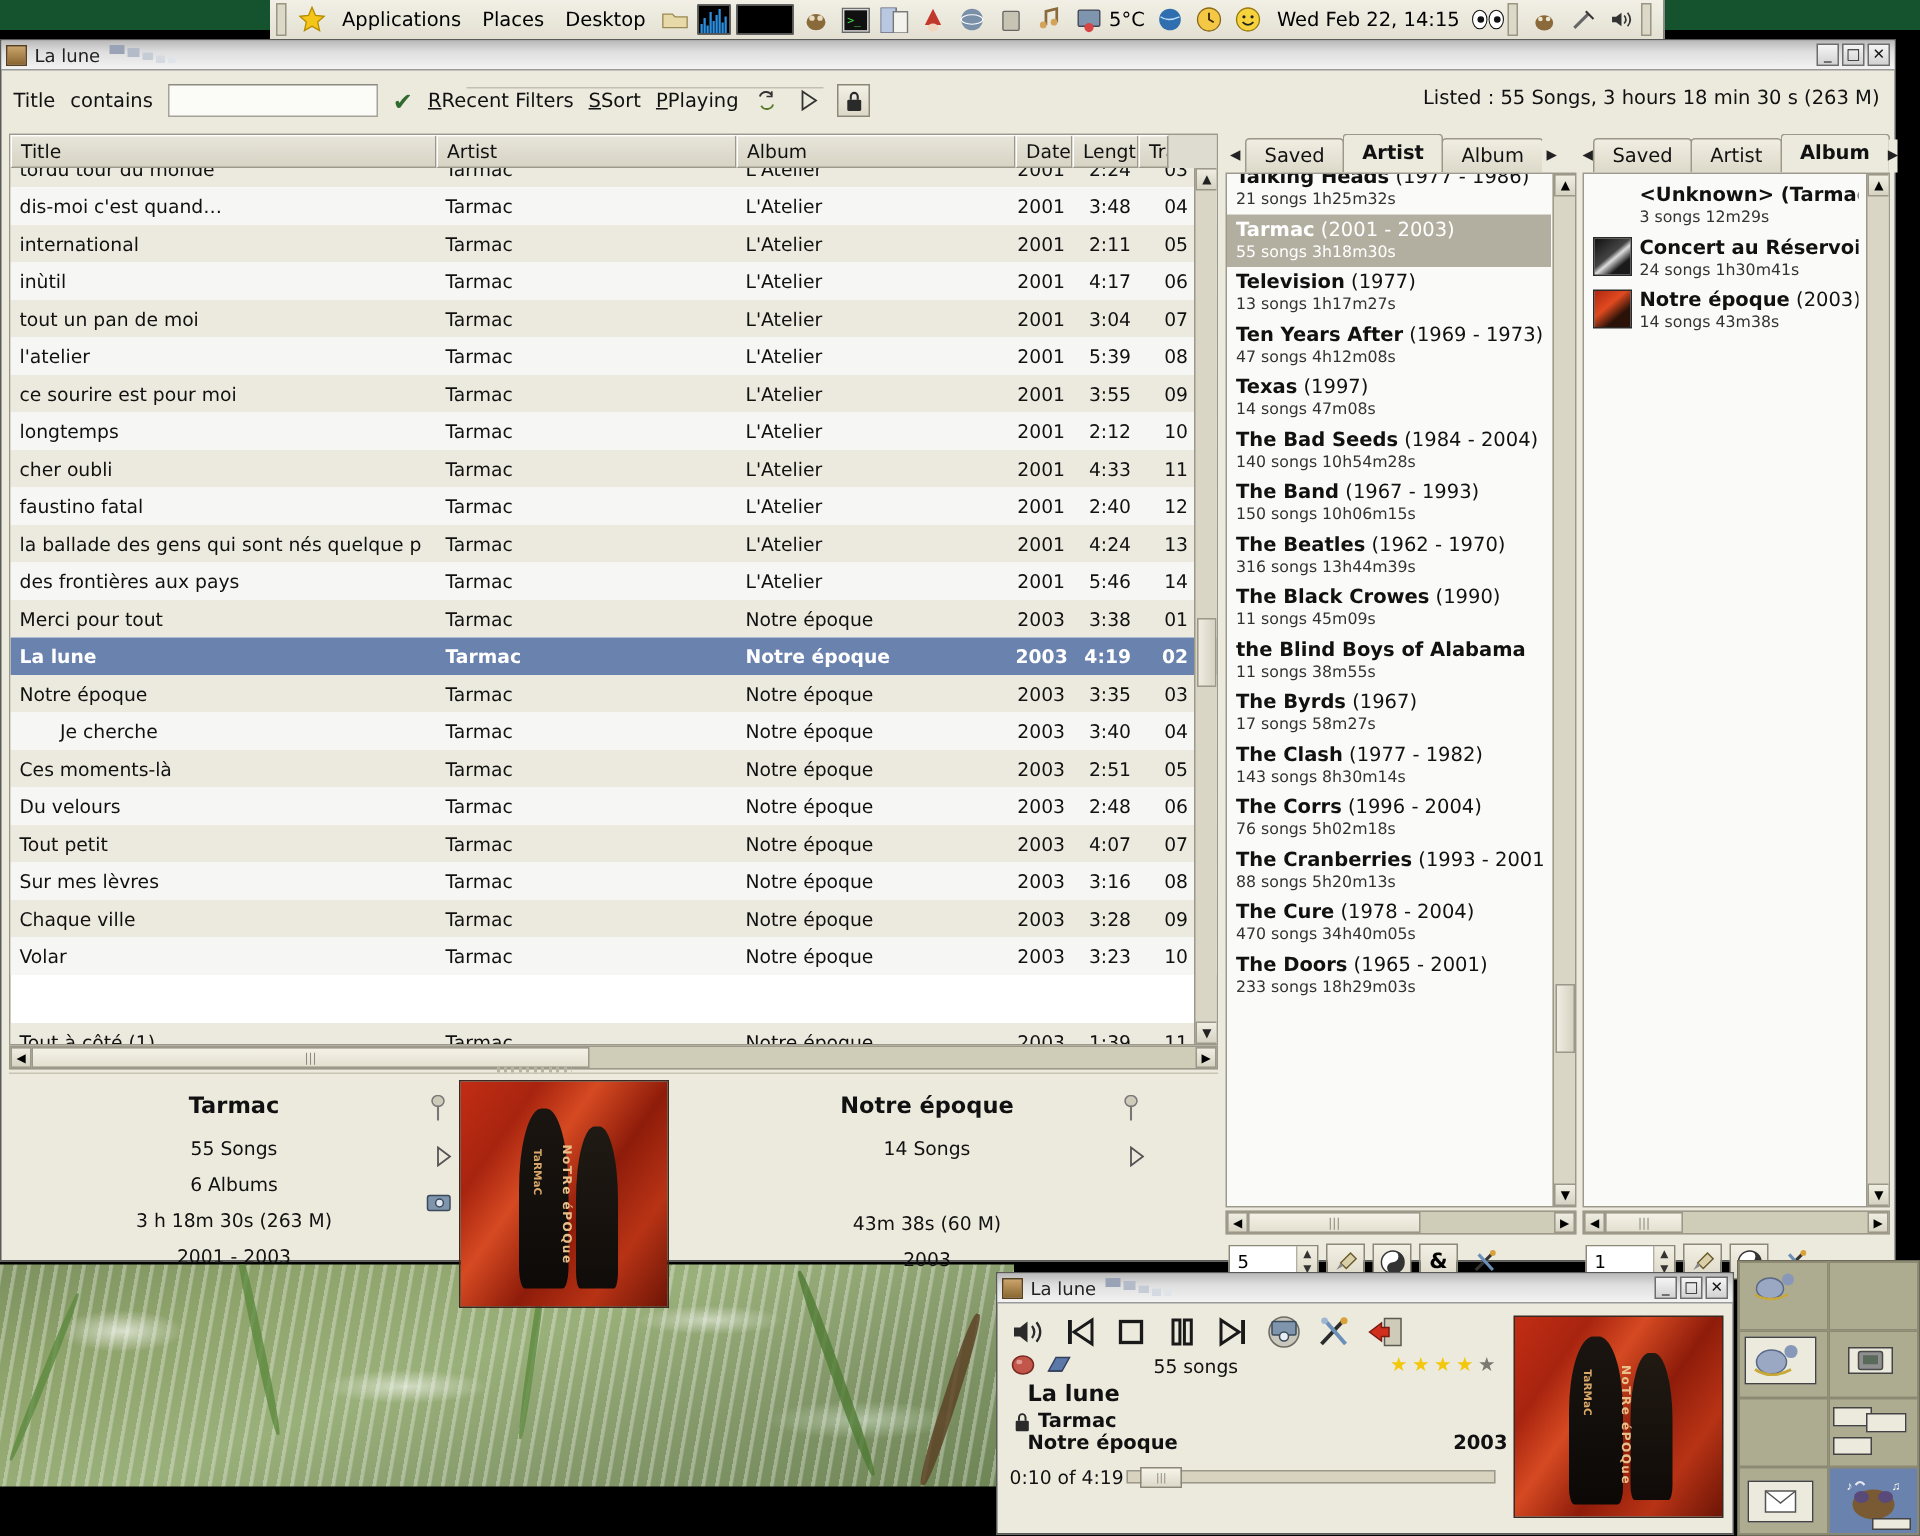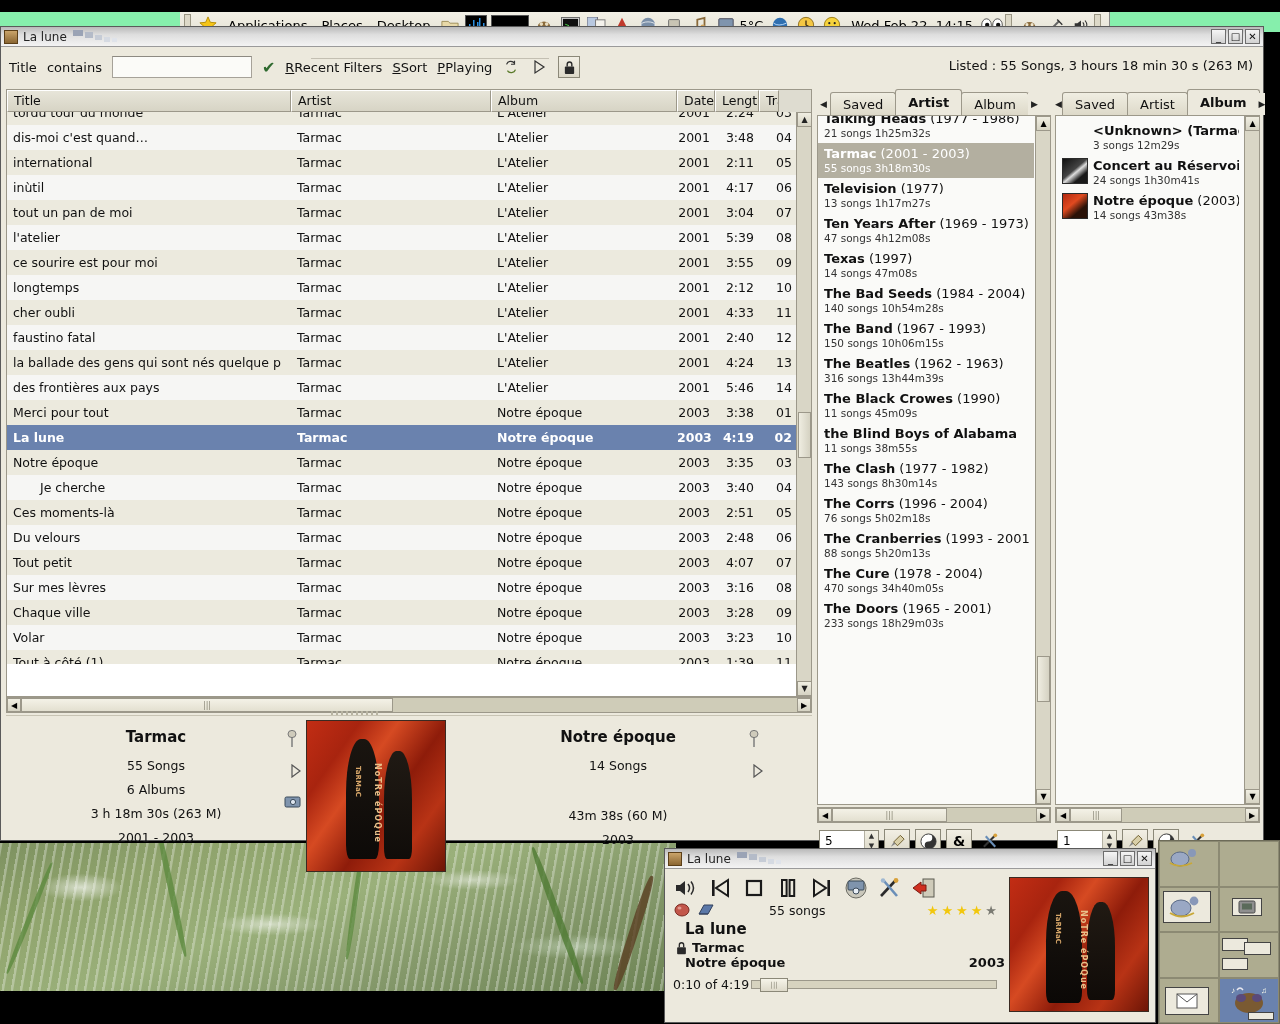--- a/index.html
+++ b/index.html
@@ -7,22 +7,22 @@
     margin: 0; padding: 0;
     width: 1280px; height: 1024px;
     overflow: hidden;
     font-family: "DejaVu Sans", sans-serif;
     font-size: 12px;
   }
   body { background: #000; position: relative; }
 
   
   #top-panel {
-    position: absolute; left: 0; top: 12px; width: 1280px; height: 20px;
-    background: #86efac; display: flex; align-items: center;
+    position: absolute; left: 0; top: 0; width: 1280px; height: 20px;
+    background: #14532d; display: flex; align-items: center;
   }
   .panel-strip {
     position: absolute; left: 180px; top: 0; height: 26px;
     background: linear-gradient(#f2f0e6, #e3e0d2);
     border-right: 1px solid #888;
     display: flex; align-items: center; padding: 0 4px;
   }
   .panel-handle {
     width: 7px; height: 22px; background: #ddd9c8;
     border: 1px solid #9a9684; margin-right: 4px;
@@ -149,21 +149,21 @@
     display: flex; height: 25px; align-items: center;
     font-size: 12.5px; color: #111;
   }
   .lrow.odd { background: #f6f6f4; }
   .lrow.even { background: #eceade; }
   .lrow.sel { background: #6a82ae; color: #fff; font-weight: bold; }
   .lrow .cell { padding-left: 6px; overflow: hidden; white-space: nowrap; }
   .lrow .cell.num { text-align: right; padding-right: 5px; padding-left: 0; }
   .clip-top { height: 13px; overflow: hidden; }
   .clip-top .lrow { margin-top: -12px; }
-  .clip-bot { height: 14px; overflow: hidden; }
+  .clip-bot { height: 14px; overflow: hidden; margin-top: 32px; }
 
   .vscroll {
     position: absolute; right: 0; top: 22px; width: 15px; bottom: 0;
     background: #d9d6c6; border-left: 1px solid #9c988a;
   }
   .vscroll .arrow {
     width: 15px; height: 15px; background: linear-gradient(#f0eee2,#d6d3c3);
     border: 1px solid #9c988a; display:flex; align-items:center; justify-content:center;
     font-size: 8px; color:#222;
   }
@@ -898,34 +898,40 @@
             </div>
           </div>
           <div class="entry">
             <div class="etxt">
               <div class="e1">The Band<span class="yr"> (1967 - 1993)</span></div>
               <div class="e2">150 songs 10h06m15s</div>
             </div>
           </div>
           <div class="entry">
             <div class="etxt">
-              <div class="e1">The Beatles<span class="yr"> (1962 - 1963)</span></div>
+              <div class="e1">The Beatles<span class="yr"> (1962 - 1970)</span></div>
               <div class="e2">316 songs 13h44m39s</div>
             </div>
           </div>
           <div class="entry">
             <div class="etxt">
               <div class="e1">The Black Crowes<span class="yr"> (1990)</span></div>
               <div class="e2">11 songs 45m09s</div>
             </div>
           </div>
           <div class="entry">
             <div class="etxt">
               <div class="e1">the Blind Boys of Alabama</div>
               <div class="e2">11 songs 38m55s</div>
+            </div>
+          </div>
+          <div class="entry">
+            <div class="etxt">
+              <div class="e1">The Byrds<span class="yr"> (1967)</span></div>
+              <div class="e2">17 songs 58m27s</div>
             </div>
           </div>
           <div class="entry">
             <div class="etxt">
               <div class="e1">The Clash<span class="yr"> (1977 - 1982)</span></div>
               <div class="e2">143 songs 8h30m14s</div>
             </div>
           </div>
           <div class="entry">
             <div class="etxt">

